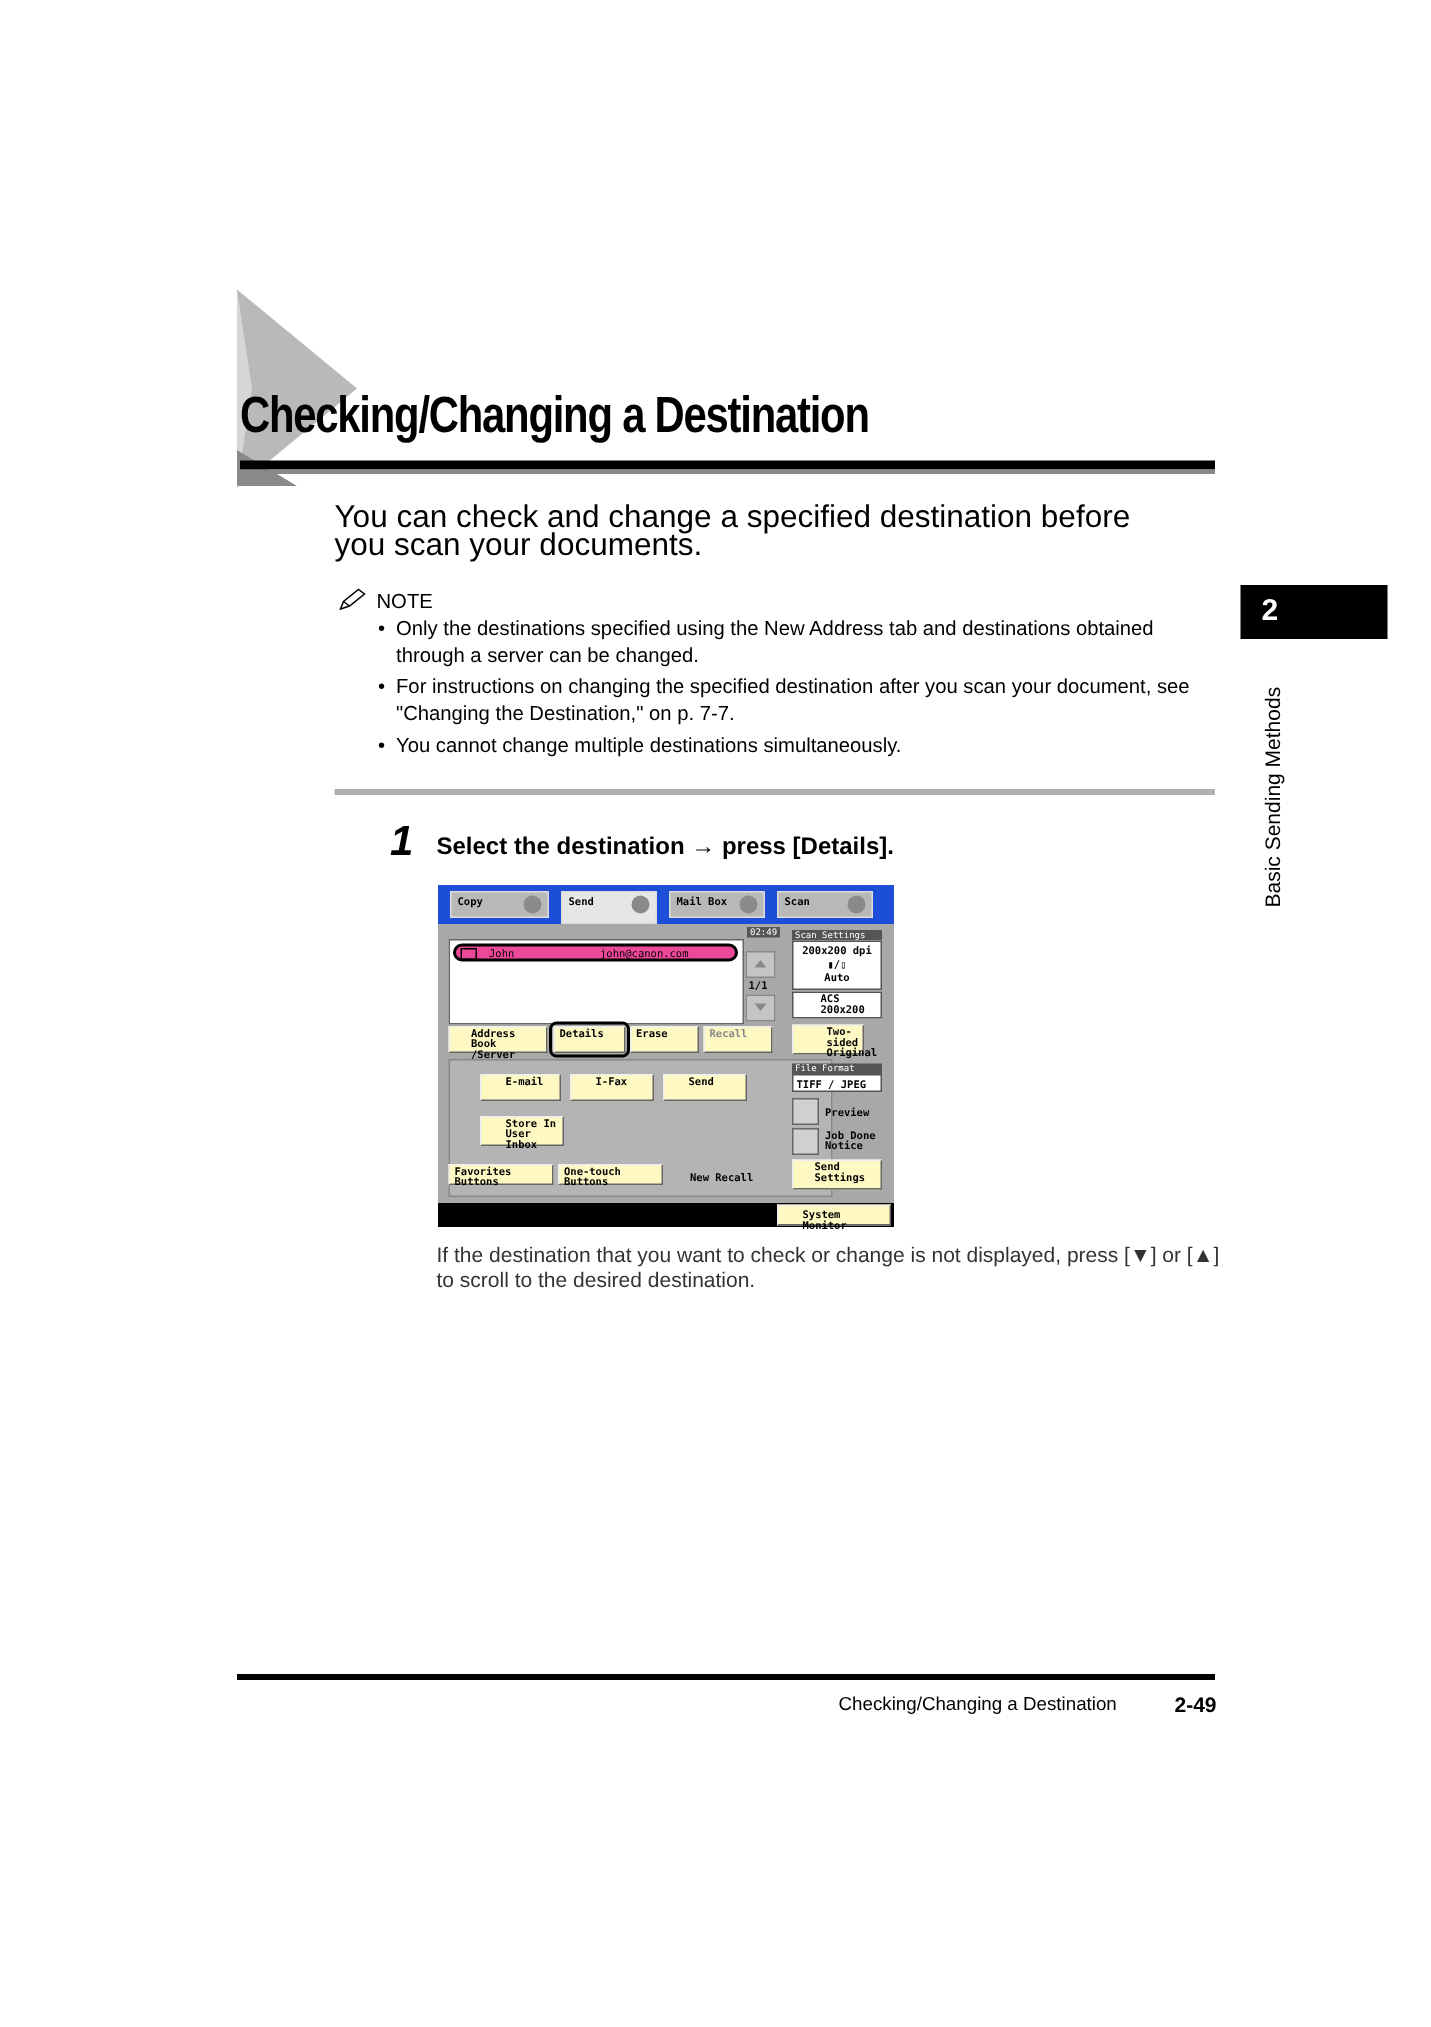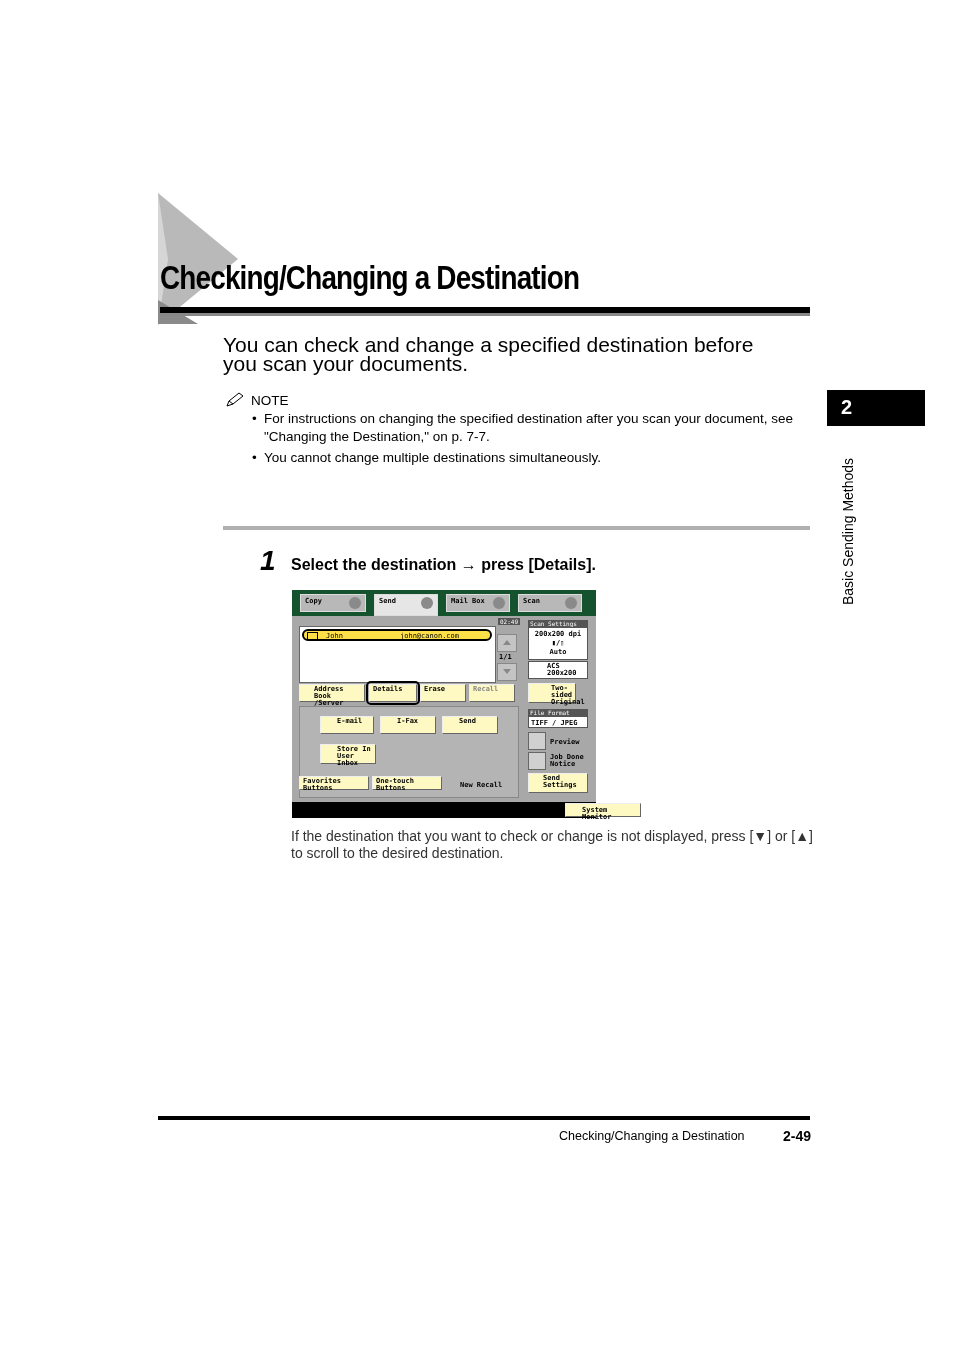--- a/index.html
+++ b/index.html
@@ -22,33 +22,33 @@
   .caption { left:291px; top:828px; width:525px; font-size:14px; line-height:17px; color:#333; }
   .foot-rule { left:158px; top:1116px; width:652px; height:4px; background:#000; }
   .foot-title { left:559px; top:1129px; font-size:12.5px; }
   .foot-page { left:783px; top:1128px; font-size:14px; font-weight:bold; }
   .chap-box { left:827px; top:390px; width:98px; height:36px; background:#000; color:#fff; font-size:20px; font-weight:bold; }
   .chap-box span { position:absolute; left:14px; top:6px; }
   .chap-label { left:840px; top:605px; font-size:14px; transform:rotate(-90deg); transform-origin:left top; white-space:nowrap; }
 
   
   .screen { left:292px; top:590px; width:304px; height:228px; background:#000; font-family:"DejaVu Sans Mono", monospace; font-size:7px; color:#000; }
-  .tabbar { position:absolute; left:0; top:0; width:304px; height:26px; background:#14532d; }
+  .tabbar { position:absolute; left:0; top:0; width:304px; height:26px; background:#1d4ed8; }
   .tab { position:absolute; top:4px; height:18px; background:#b8b8b8; border:1px solid #ddd; box-sizing:border-box; padding:2px 4px; font-weight:bold; }
   .tab.active { background:#e6e6e6; height:22px; }
   .tab .ico { position:absolute; right:4px; top:2px; width:12px; height:12px; border-radius:50%; background:#8a8a8a; }
   .body { position:absolute; left:0; top:26px; width:304px; height:186px; background:#a8a8a8; }
   .statusbar { position:absolute; left:0; top:212px; width:304px; height:16px; background:#000; }
   .list { position:absolute; left:7px; top:10px; width:195px; height:55px; background:#fff; border:1px solid #666; }
-  .row { position:absolute; left:2px; top:2px; width:190px; height:12px; background:#fde047; border:2px solid #000; border-radius:6px; box-sizing:border-box; }
+  .row { position:absolute; left:2px; top:2px; width:190px; height:12px; background:#ec4899; border:2px solid #000; border-radius:6px; box-sizing:border-box; }
   .scroll-up, .scroll-dn { position:absolute; left:205px; width:18px; height:16px; background:#c4c4c4; border:1px solid #888; }
   .btn { position:absolute; background:#fef9c3; border:1px solid #eee; border-right-color:#666; border-bottom-color:#666; box-sizing:border-box; padding:1px 3px; font-weight:bold; line-height:7px; }
   .btn.dim { color:#888; }
   .hl { position:absolute; border:2px solid #000; border-radius:5px; }
-  .panel { position:absolute; left:7px; top:90px; width:218px; height:90px; background:#b4b4b4; border:1px solid #888; }
+  .panel { position:absolute; left:7px; top:90px; width:218px; height:90px; background:#b4b4b4; border:1px solid #888;padding-left:36px; }
   .side-box { position:absolute; background:#fff; border:1px solid #555; box-sizing:border-box; }
   .side-head { position:absolute; background:#555; color:#fff; font-size:6px; height:7px; line-height:7px; padding-left:2px; }
   .sq { position:absolute; width:16px; height:16px; background:#d0d0d0; border:1px solid #666; }
 </style>
 </head>
 <body>
 
 <div class="abs triangle"></div>
 <div class="abs triangle-shade"></div>
 <div class="abs triangle-bottom"></div>
@@ -58,20 +58,21 @@
 
 <div class="abs intro">You can check and change a specified destination before you scan your documents.</div>
 
 <div class="abs note-head">
   <svg width="20" height="16" viewBox="0 0 20 16">
       <path d="M2 14 L4 9 L14 1 L18 4 L8 12 Z M4 9 L8 12" fill="none" stroke="#000" stroke-width="1"></path>
     </svg>
   <span>NOTE</span>
 </div>
 <ul class="abs note-list">
+  <li>Only the destinations specified using the New Address tab and destinations obtained through a server can be changed.</li>
   <li>For instructions on changing the specified destination after you scan your document, see "Changing the Destination," on p. 7-7.</li>
   <li>You cannot change multiple destinations simultaneously.</li>
 </ul>
 <div class="abs sep"></div>
 
 <div class="abs step-num">1</div>
 <div class="abs step-text">Select the destination → press [Details].</div>
 
 <div class="abs screen">
   <div class="tabbar">
@@ -126,21 +127,21 @@
     <div class="btn" style="left:236px;top:67px;width:48px;height:20px;padding-left:22px;"><span>Two-sided Original</span></div>
     <div class="side-head" style="left:236px;top:93px;width:58px;">File Format</div>
     <div class="side-box" style="left:236px;top:100px;width:60px;height:12px;font-weight:bold;padding:2px;"><span>TIFF / JPEG</span></div>
     <div class="sq" style="left:236px;top:116px;"></div>
     <div style="position:absolute;left:258px;top:122px;font-weight:bold;">Preview</div>
     <div class="sq" style="left:236px;top:136px;"></div>
     <div style="position:absolute;left:258px;top:138px;font-weight:bold;width:36px;line-height:7px;">Job Done Notice</div>
     <div class="btn" style="left:236px;top:157px;width:60px;height:20px;padding-left:14px;"><span>Send Settings</span></div>
   </div>
   <div class="statusbar">
-    <div class="btn" style="left:226px;top:1px;width:76px;height:14px;padding-left:16px;padding-top:3px;margin-left:47px;"><span>System Monitor</span></div>
+    <div class="btn" style="left:226px;top:1px;width:76px;height:14px;padding-left:16px;padding-top:3px;"><span>System Monitor</span></div>
   </div>
 </div>
 
 <div class="abs caption">If the destination that you want to check or change is not displayed, press [▼] or [▲] to scroll to the desired destination.</div>
 
 <div class="abs chap-box">
     <span>2</span>
   </div>
 <div class="abs chap-label">Basic Sending Methods</div>
 

